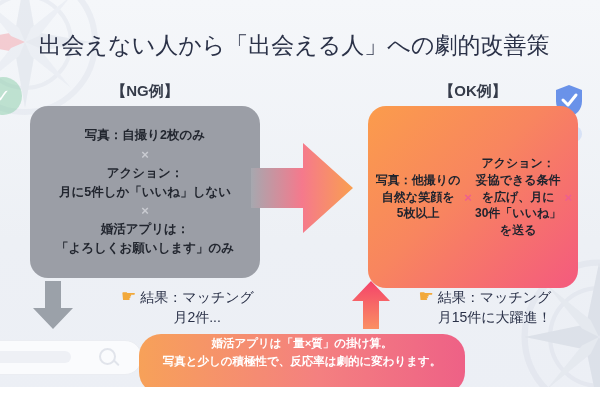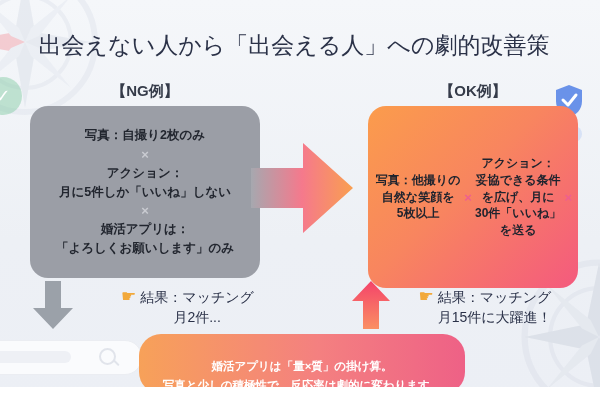--- a/index.html
+++ b/index.html
@@ -47,21 +47,21 @@
   .arrow-up{position:absolute;left:352px;top:281px;}
   
   .result{position:absolute;top:287px;display:flex;align-items:flex-start;justify-content:center;}
   .result-ng{left:80px;width:215px;}
   .result-ok{left:392px;width:186px;}
   .pointer{color:#f2a93b;font-size:17px;line-height:20px;margin-right:4px;}
   .result-text{font-size:14px;font-weight:400;color:#2a3148;line-height:1.45;text-align:center;white-space:pre-line;}
   
   .banner{position:absolute;left:139px;top:334px;width:326px;height:60px;border-radius:22px;
     background:linear-gradient(90deg,#f7a159 0%,#f48080 55%,#ee6186 100%);
-    display:flex;align-items:flex-end;justify-content:center;}
+    display:flex;align-items:flex-start;justify-content:center;}
   .banner-text{color:#ffffff;font-size:11.5px;font-weight:700;line-height:1.6;text-align:center;white-space:pre-line;}
 </style>
 </head>
 <body>
 
 <div class="canvas">
 
   <svg class="deco deco-compass-tl" width="160" height="160" viewBox="0 0 160 160">
     <circle cx="80" cy="80" r="70" fill="none" stroke="#e2e6ee" stroke-width="6"></circle>
     <circle cx="80" cy="80" r="46" fill="none" stroke="#e2e6ee" stroke-width="4"></circle>

